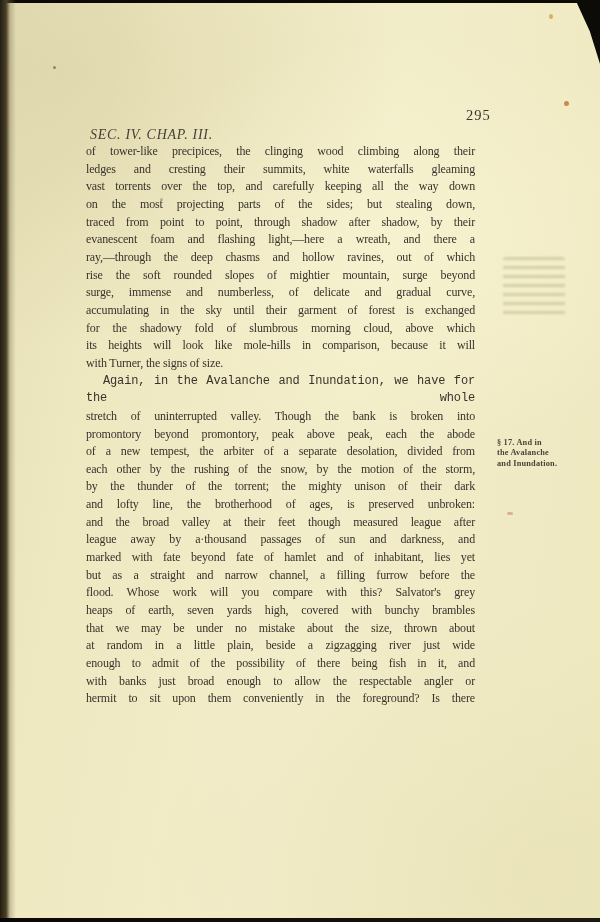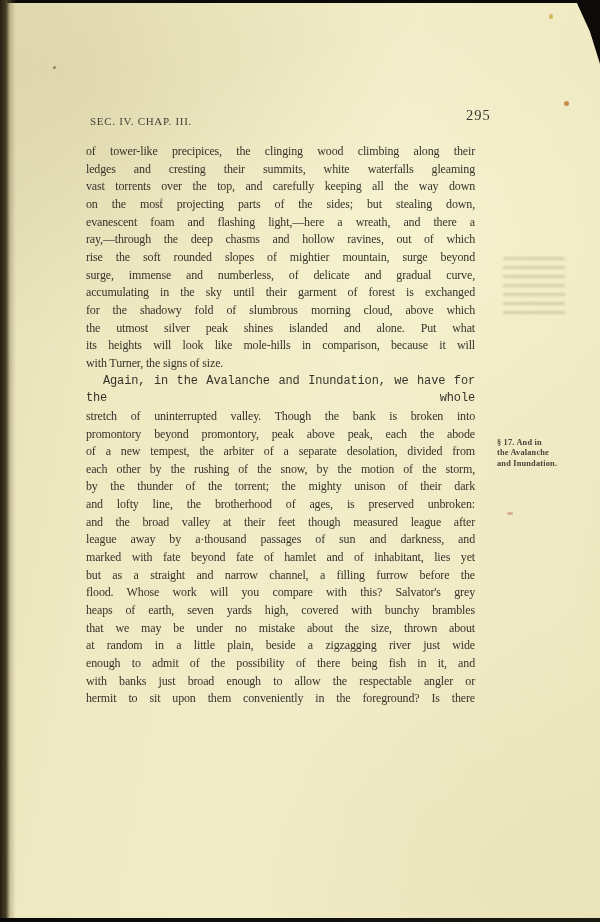--- a/index.html
+++ b/index.html
@@ -37,23 +37,24 @@
   
   .speck{position:absolute;border-radius:50%;}
   .speck.s1{left:549px;top:14px;width:4px;height:5px;background:#c9a83a;opacity:.8;}
   .speck.s2{left:564px;top:101px;width:5px;height:5px;background:#c07a38;opacity:.85;}
   .speck.s3{left:53px;top:66px;width:3px;height:3px;background:#6b6147;opacity:.7;}
   .speck.s4{left:507px;top:512px;width:6px;height:3px;background:#c98b85;opacity:.6;border-radius:2px;}
   .speck.s5{left:160px;top:198px;width:3px;height:3px;background:#8a7f5c;opacity:.5;}
 
   
   .section-label{
-    position:absolute;left:90px;top:115px;
-    font-size:11px;letter-spacing:.7px;color:#45403        5;
+    position:absolute;left:90px;top:127px;
+    font-size:14px;letter-spacing:.7px;color:#45403        5;
     color:#474136;
+    font-style:italic;
   }
   .running-title{
     position:absolute;left:219px;top:113px;
     font-size:11px;letter-spacing:1.9px;color:#3e3930;
   }
   .page-number{
     position:absolute;left:466px;top:107px;
     font-size:14.5px;letter-spacing:1px;color:#3b362e;
   }
 
@@ -97,27 +98,27 @@
 
   <div class="section-label">SEC. IV. CHAP. III.</div>
   <div class="page-number">295</div>
 
   <div class="body-text">
       <div>
         <div class="text-line">of tower-like precipices, the clinging wood climbing along their</div>
         <div class="text-line">ledges and cresting their summits, white waterfalls gleaming</div>
         <div class="text-line">vast torrents over the top, and carefully keeping all the way down</div>
         <div class="text-line">on the most projecting parts of the sides; but stealing down,</div>
+        <div class="text-line">traced from point to point, through shadow after shadow, by their</div>
         <div class="text-line">evanescent foam and flashing light,—here a wreath, and there a</div>
         <div class="text-line">ray,—through the deep chasms and hollow ravines, out of which</div>
         <div class="text-line">rise the soft rounded slopes of mightier mountain, surge beyond</div>
         <div class="text-line">surge, immense and numberless, of delicate and gradual curve,</div>
         <div class="text-line">accumulating in the sky until their garment of forest is exchanged</div>
         <div class="text-line">for the shadowy fold of slumbrous morning cloud, above which</div>
-        <div class="text-line">the utmost silver peak shines islanded and alone.  Put what</div>
         <div class="text-line">its heights will look like mole-hills in comparison, because it will</div>
         <div class="text-line no-justify">with Turner, the signs of size.</div>
       </div>
       <div>
         <div class="text-line indent">Again, in the Avalanche and Inundation, we have for the whole</div>
         <div class="text-line">stretch of uninterrupted valley.  Though the bank is broken into</div>
         <div class="text-line">promontory beyond promontory, peak above peak, each the abode</div>
         <div class="text-line">of a new tempest, the arbiter of a separate desolation, divided from</div>
         <div class="text-line">each other by the rushing of the snow, by the motion of the storm,</div>
         <div class="text-line">by the thunder of the torrent; the mighty unison of their dark</div>

